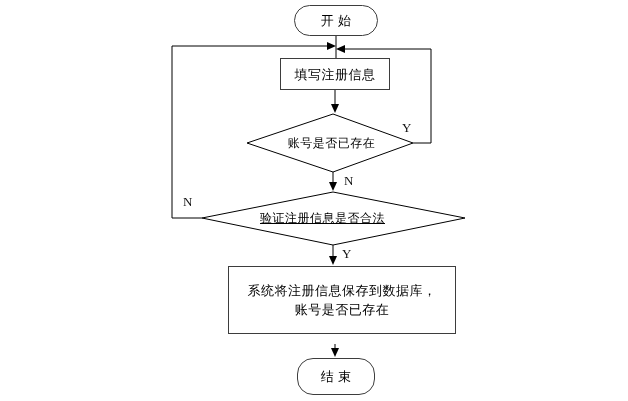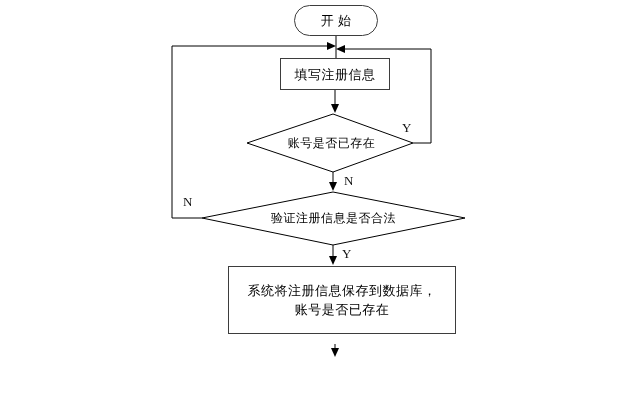--- a/index.html
+++ b/index.html
@@ -44,21 +44,21 @@
     position: absolute;
     display: flex;
     align-items: center;
     justify-content: center;
     text-align: center;
     font-size: 12px;
     background: transparent;
     letter-spacing: 0.5px;
   }
   .dt-exists   { left: 247px; top: 114px; width: 169px; height: 58px; }
-  .dt-validate { left: 202px; top: 192px; width: 263px; height: 53px; }
+  .dt-validate { left: 191px; top: 192px; width: 263px; height: 53px; text-decoration: underline; }
   .edge-label {
     position: absolute;
     font-family: "Liberation Serif", "DejaVu Serif", serif;
     font-size: 13px;
     color: #111111;
   }
   .lbl-exists-yes   { left: 402px; top: 120px; }
   .lbl-exists-no    { left: 344px; top: 173px; }
   .lbl-validate-no  { left: 183px; top: 194px; }
   .lbl-validate-yes { left: 342px; top: 246px; }
@@ -111,19 +111,22 @@
     <span>验证注册信息是否合法</span>
   </div>
 
   <div class="node process node-save">
     <span>
       <span>系统将注册信息保存到数据库，</span><br>
       <span>账号是否已存在</span>
     </span>
   </div>
 
+  <div class="node terminator node-end">
+    <span>结 束</span>
+  </div>
 
   <span class="edge-label lbl-exists-yes">Y</span>
   <span class="edge-label lbl-exists-no">N</span>
   <span class="edge-label lbl-validate-no">N</span>
   <span class="edge-label lbl-validate-yes">Y</span>
 
 </div>
 
 </body></html>

